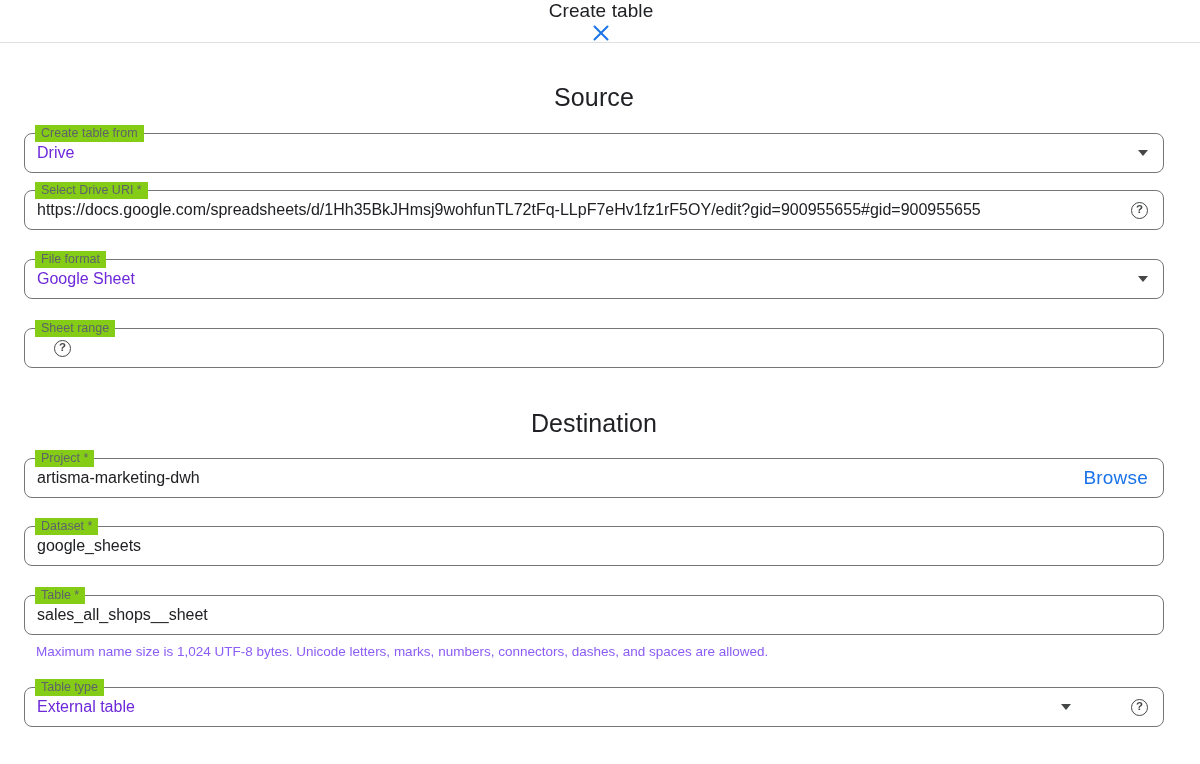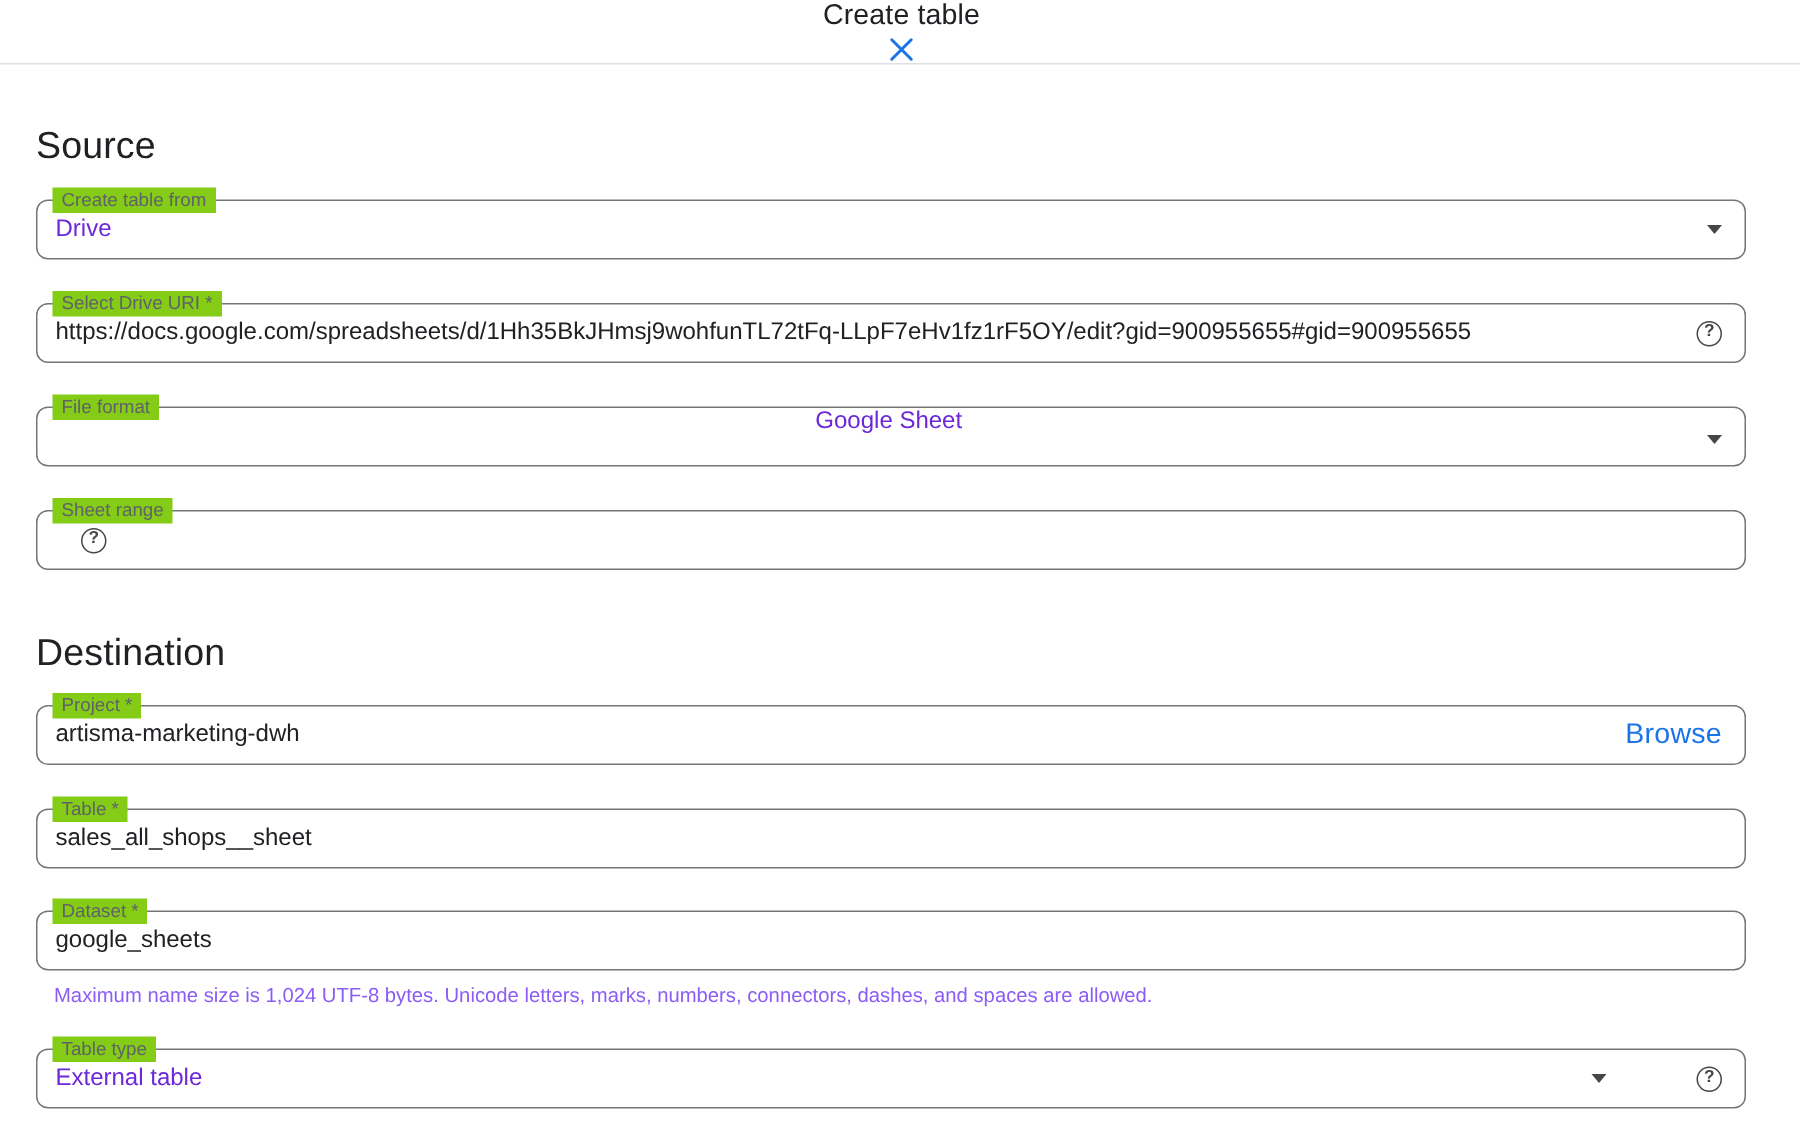--- a/index.html
+++ b/index.html
@@ -20,21 +20,21 @@
     padding: 0 22px 0 24px;
     flex-direction: column;
   }
   .header-title { font-size: 19px; letter-spacing: .1px; }
   .close-btn { display: flex; align-items: center; cursor: pointer; padding: 2px; }
 
   
   .content { padding: 0 36px 0 24px; }
   .section-title {
     font-size: 25px; font-weight: 400; line-height: 29px;
-    margin: 40px 0 0 0; letter-spacing: .1px;
+    margin: 40px 0 0 0; letter-spacing: .1px; text-align: center;
   }
 
   
   .field {
     position: relative;
     height: 40px;
     border: 1px solid #747775;
     border-radius: 8px;
     display: flex; align-items: center;
     padding: 0 15px 0 12px;
@@ -76,22 +76,22 @@
     color: #1a73e8; font-size: 19px; font-weight: 500;
     cursor: pointer; letter-spacing: .2px;
   }
   .helper-text {
     font-size: 13.5px; color: #8b5cf6;
     margin: 9px 0 0 12px; line-height: 16px;
   }
 
   
   #row-create-from { margin-top: 21px; }
-  #row-drive-uri   { margin-top: 29px; }
-  #row-file-format { margin-top: 29px; flex-direction: column; }
+  #row-drive-uri   { margin-top: 17px; }
+  #row-file-format { margin-top: 29px; }
   #row-sheet-range { margin-top: 29px; }
   #section-destination { margin-top: 41px; }
   #row-project     { margin-top: 20px; }
   #row-dataset     { margin-top: 28px; }
   #row-table       { margin-top: 29px; }
   #row-table-type  { margin-top: 27px; gap: 36px; }
 </style>
 </head>
 <body>
 
@@ -132,28 +132,28 @@
   </div>
 
   <h2 class="section-title" id="section-destination">Destination</h2>
 
   <div class="field" id="row-project">
     <span class="field-label">Project *</span>
     <input class="field-input" type="text" value="artisma-marketing-dwh" style="">
     <span class="browse-link">Browse</span>
   </div>
 
+  <div class="field" id="row-dataset">
+    <span class="field-label">Dataset *</span>
+    <input class="field-input" type="text" value="google_sheets" style="">
+  </div>
+
   <div class="field" id="row-table">
     <span class="field-label">Table *</span>
     <input class="field-input" type="text" value="sales_all_shops__sheet" style="">
-  </div>
-
-  <div class="field" id="row-dataset">
-    <span class="field-label">Dataset *</span>
-    <input class="field-input" type="text" value="google_sheets" style="">
   </div>
   <div class="helper-text">Maximum name size is 1,024 UTF-8 bytes. Unicode letters, marks, numbers, connectors, dashes, and spaces are allowed.</div>
 
   <div class="field" id="row-table-type">
     <span class="field-label">Table type</span>
     <span class="field-value">External table</span>
     <span class="arrow-down ml-auto"></span>
     <span class="help-icon icon-gap">?</span>
   </div>
 

